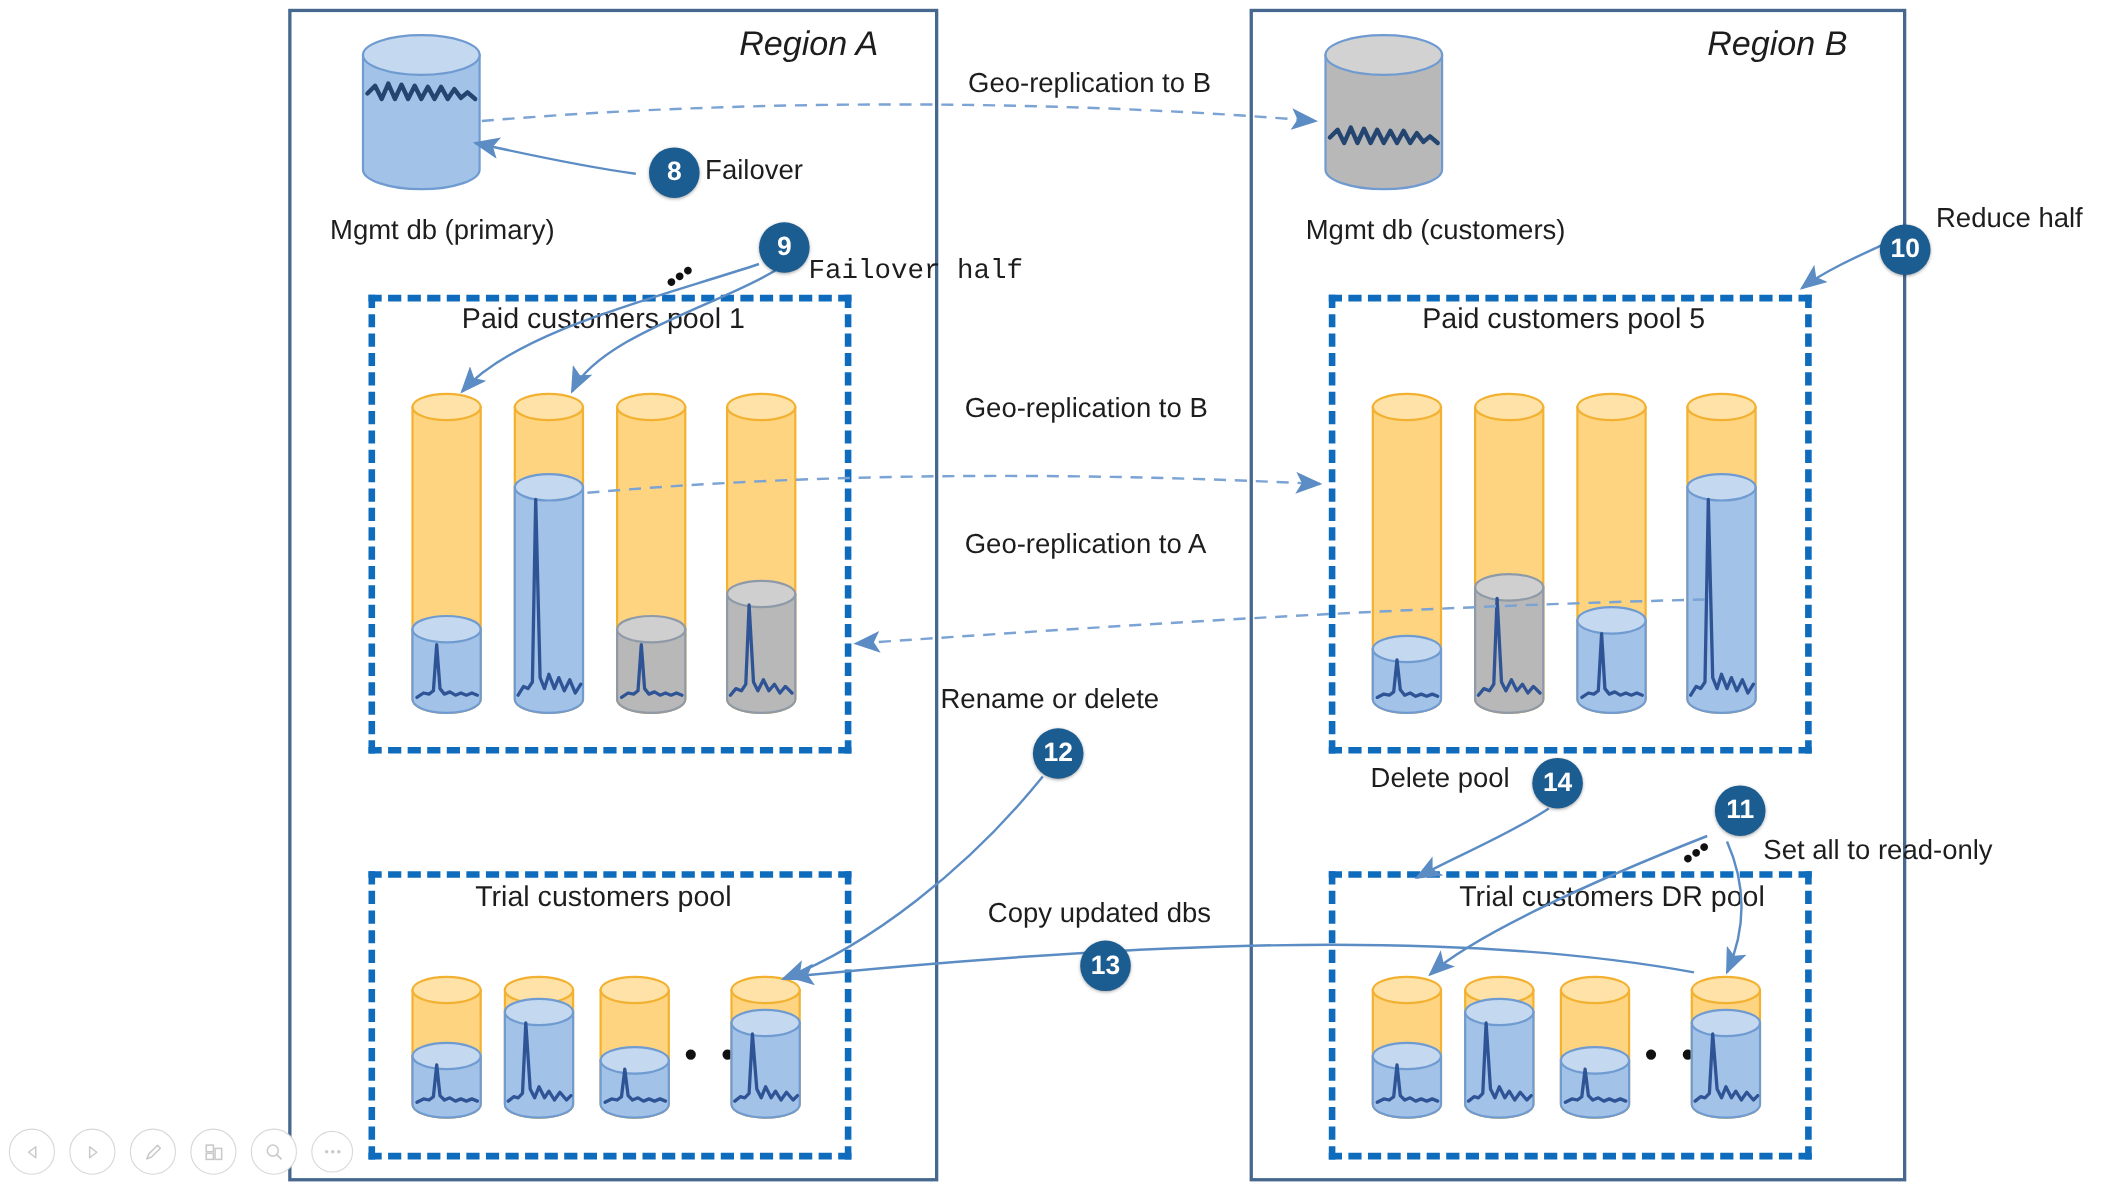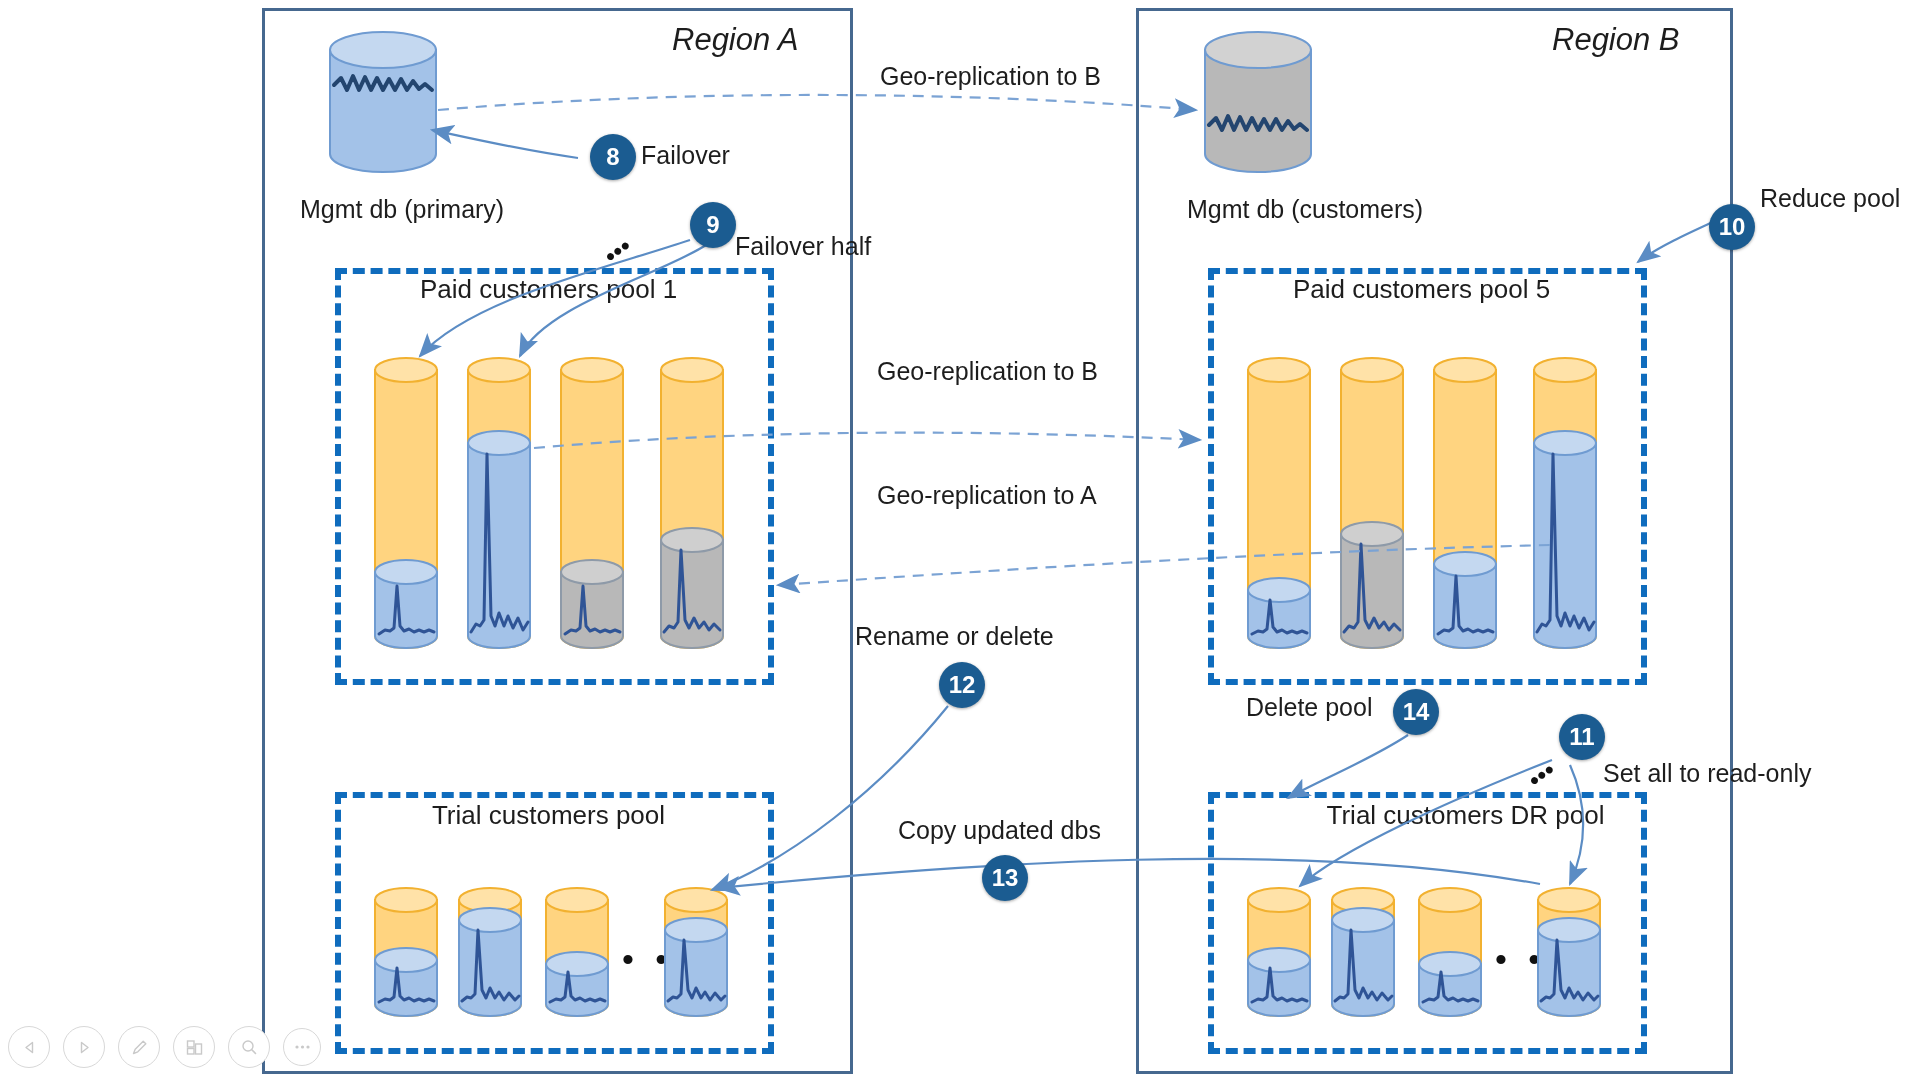--- a/index.html
+++ b/index.html
@@ -272,24 +272,24 @@
   <path d="M1408 735 C 1370 760, 1320 780, 1288 798" fill="none" stroke="#5b8cc4" stroke-width="2.2" marker-end="url(#ah)"></path>
 
   <path d="M1552 760 C 1450 800, 1340 850, 1300 886" fill="none" stroke="#5b8cc4" stroke-width="2.2" marker-end="url(#ah)"></path>
   <path d="M1570 765 C 1590 810, 1585 850, 1570 884" fill="none" stroke="#5b8cc4" stroke-width="2.2" marker-end="url(#ah)"></path>
 
   <path d="M1540 884 C 1300 840, 980 862, 718 888" fill="none" stroke="#5b8cc4" stroke-width="2.2" marker-end="url(#ah)"></path>
 </svg>
 
 <div class="lbl" style="left:880px;top:62px;">Geo-replication to B</div>
 <div class="lbl" style="left:641px;top:141px;">Failover</div>
-<div class="lbl" style="left:735px;top:232px;">Failover half</div>
+<div class="lbl" style="left:735px;top:232px;font-family:Liberation Mono, monospace;">Failover half</div>
 <div class="lbl" style="left:877px;top:357px;">Geo-replication to B</div>
 <div class="lbl" style="left:877px;top:481px;">Geo-replication to A</div>
-<div class="lbl" style="left:1760px;top:184px;">Reduce pool</div>
+<div class="lbl" style="left:1760px;top:184px;">Reduce half</div>
 <div class="lbl" style="left:855px;top:622px;">Rename or delete</div>
 <div class="lbl" style="left:1246px;top:693px;">Delete pool</div>
 <div class="lbl" style="left:1603px;top:759px;">Set all to read-only</div>
 <div class="lbl" style="left:898px;top:816px;text-align:center;">Copy updated dbs</div>
 
 <div class="dots" style="left:604px;top:238px;font-size:26px;letter-spacing:0;transform:rotate(-35deg);">•••</div>
 <div class="dots" style="left:1528px;top:762px;font-size:26px;letter-spacing:0;transform:rotate(-35deg);">•••</div>
 
 <div class="badge" style="left:590px;top:134px;">8</div>
 <div class="badge" style="left:690px;top:202px;">9</div>

